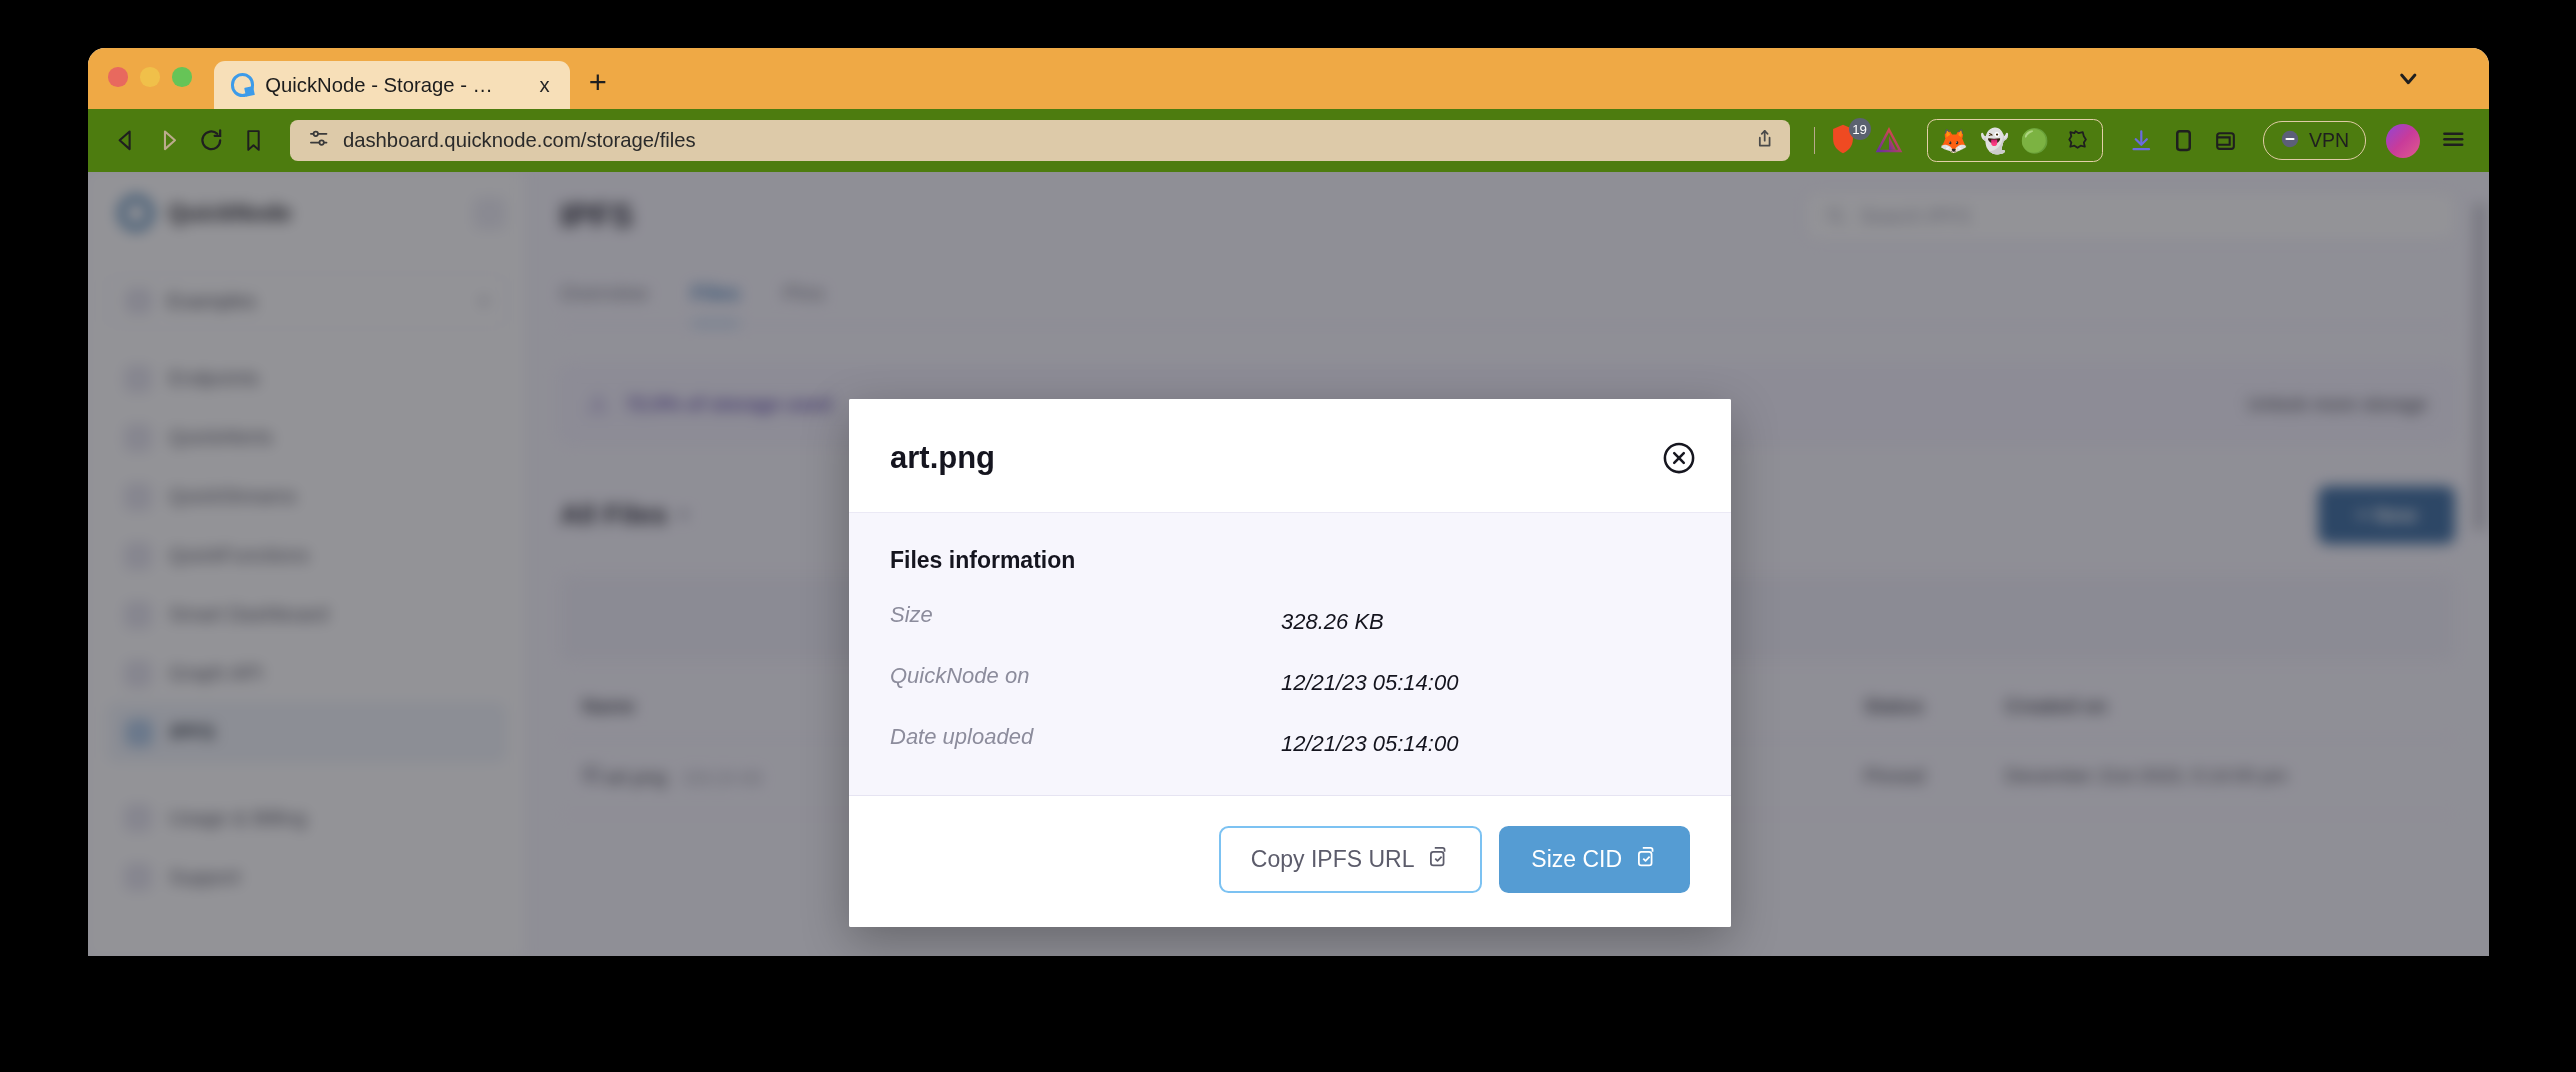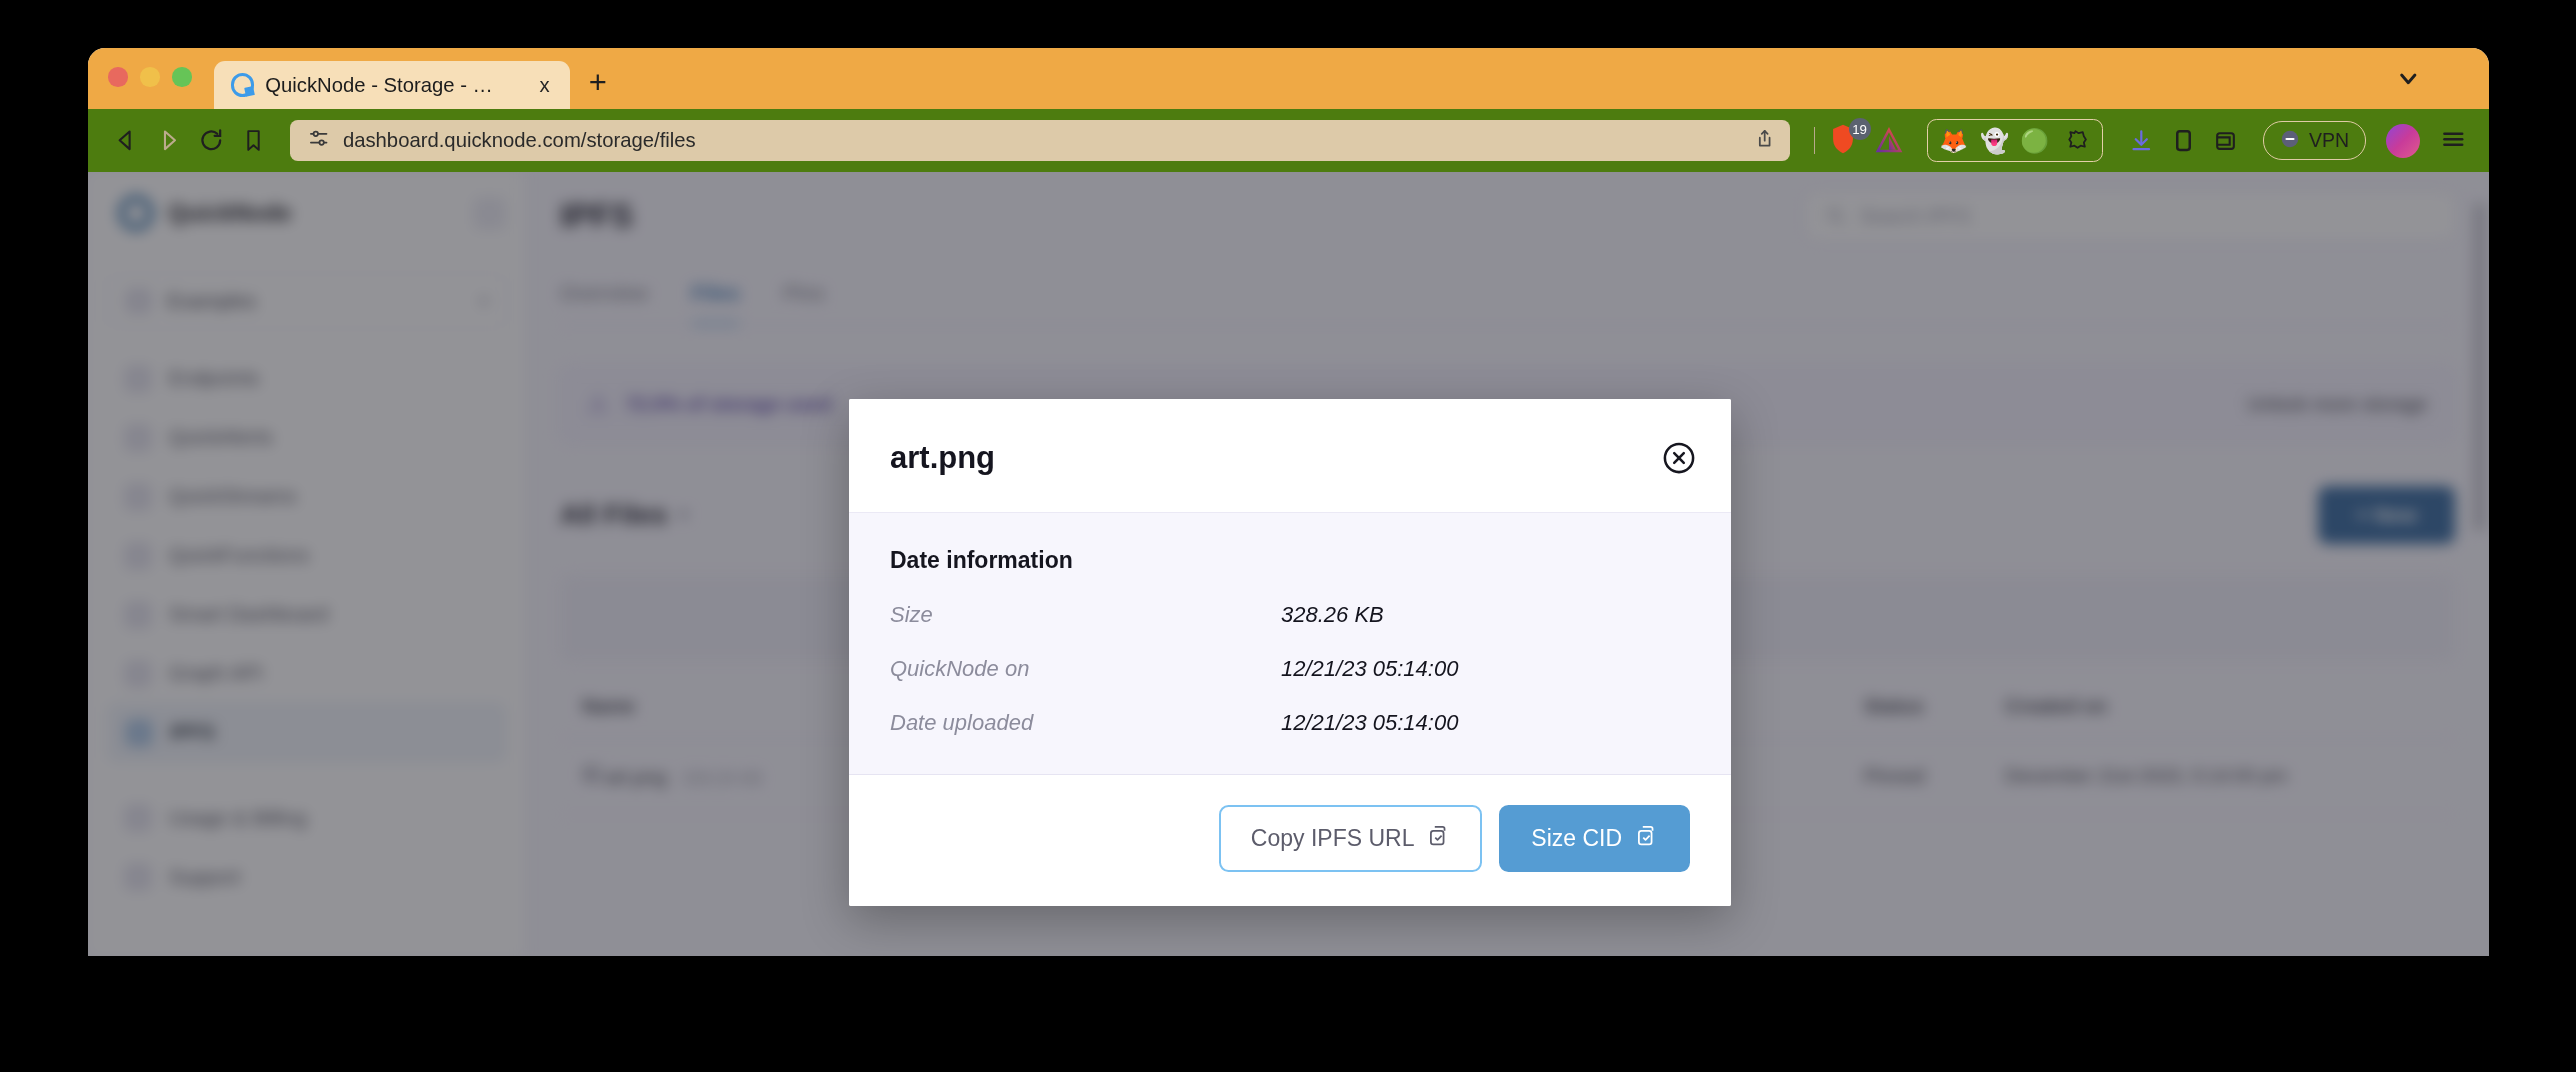--- a/index.html
+++ b/index.html
@@ -336,21 +336,21 @@
     border-bottom: 0.8px solid #e6e4f2;
     padding: 34px 41px 38px 41px;
   }
   #info-heading { font-size: 23px; font-weight: 700; color: #15151f; }
   .info-row {
     display: flex; align-items: flex-start;
     margin-top: 28px;
     font-style: italic;
   }
   .info-label { width: 391px; font-size: 22px; color: #8c8c9c; }
-  .info-value { font-size: 22px; color: #14141e; }
+  .info-value { font-size: 22px; color: #14141e; margin-top: 7px; }
   #modal-footer {
     background: #ffffff;
     display: flex; align-items: center; justify-content: flex-end;
     gap: 17px;
     padding: 30px 41px 34px 28px;
   }
   .modal-btn {
     display: flex; align-items: center; gap: 12.5px;
     font-size: 23px;
     border-radius: 9.4px;
@@ -645,21 +645,21 @@
         <span id="modal-close">
           <svg width="36" height="36" viewBox="0 0 24 24" fill="none" stroke="#16161f" stroke-width="1.7" stroke-linecap="round">
             <circle cx="12" cy="12" r="9.4"></circle>
               <line x1="8.8" y1="8.8" x2="15.2" y2="15.2"></line>
               <line x1="15.2" y1="8.8" x2="8.8" y2="15.2"></line>
           </svg>
         </span>
       </div>
 
       <div id="modal-body">
-        <div id="info-heading">Date information</div>
+        <div id="info-heading">Files information</div>
 
         <div class="info-row">
           <span class="info-label">Size</span>
           <span class="info-value">328.26 KB</span>
         </div>
         <div class="info-row">
           <span class="info-label">QuickNode on</span>
           <span class="info-value">12/21/23 05:14:00</span>
         </div>
         <div class="info-row">

